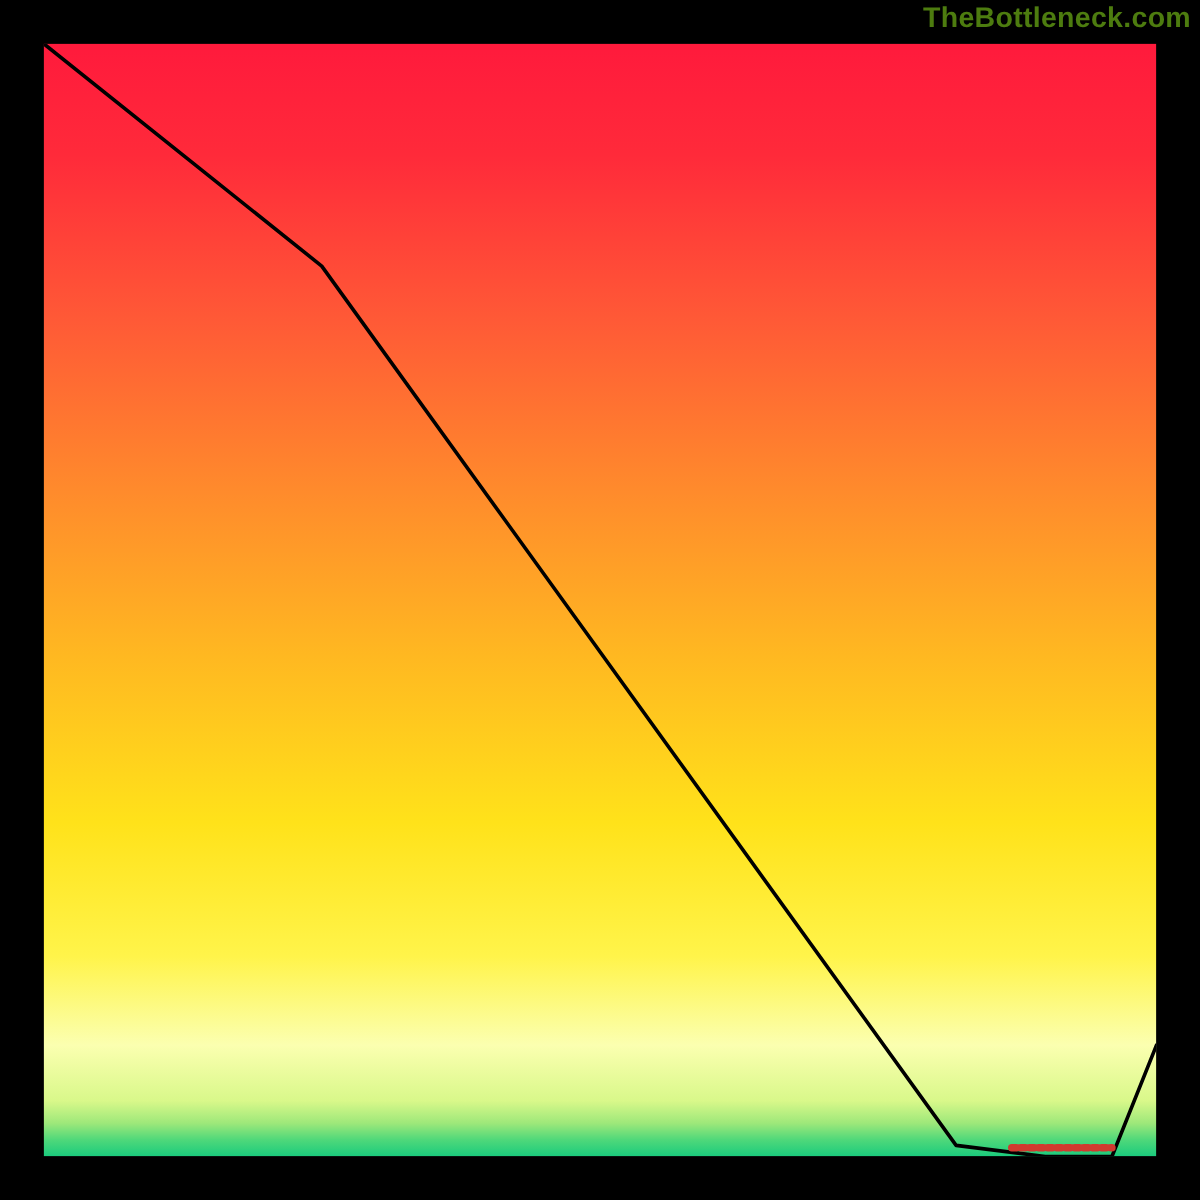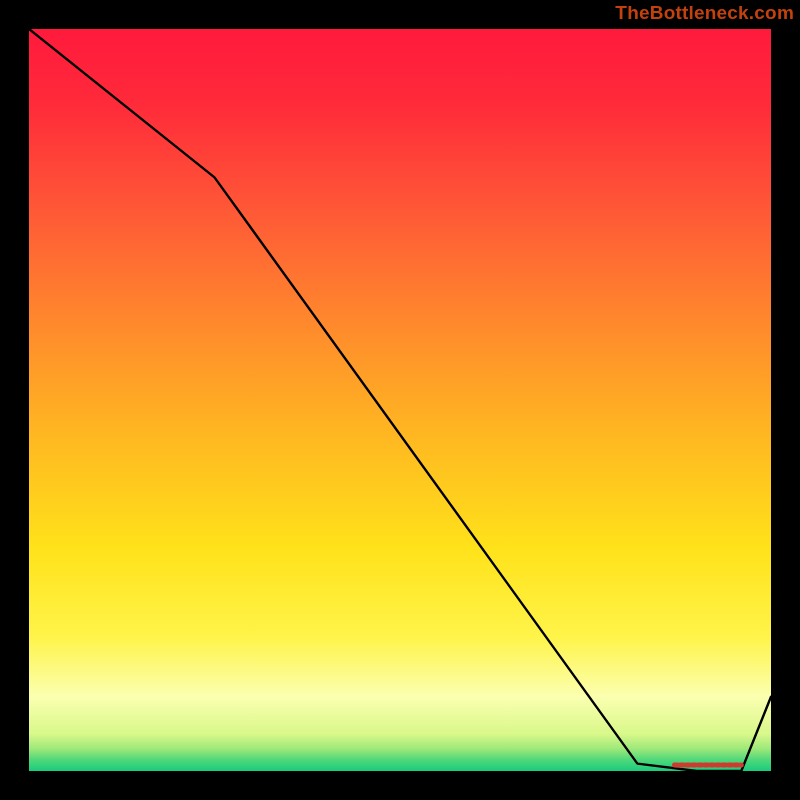--- a/index.html
+++ b/index.html
@@ -14,21 +14,21 @@
   .frame {
     position: relative;
     width: 800px;
     height: 800px;
     background: #000;
   }
   .attribution {
     position: absolute;
     top: 2px;
     right: 6px;
-    color: #c2410c;
+    color: #4d7c0f;
     font-size: 19px;
     font-weight: 600;
     letter-spacing: 0.2px;
   }
   .plot-area {
     position: absolute;
     left: 29px;
     top: 29px;
     width: 742px;
     height: 742px;

